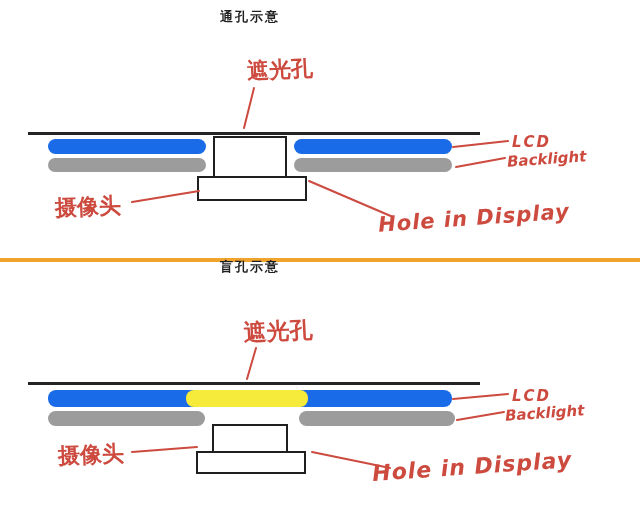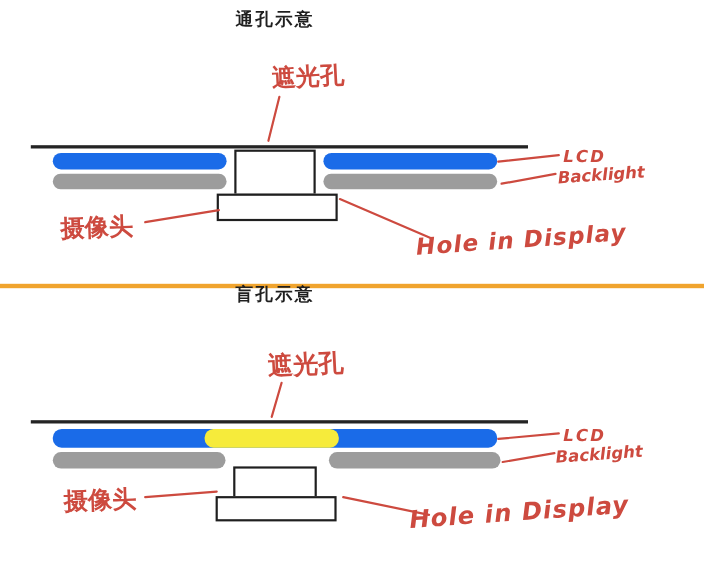--- a/index.html
+++ b/index.html
@@ -3,21 +3,21 @@
 <meta charset="utf-8">
 <style>
   html,body{margin:0;padding:0;background:#ffffff;}
   .canvas{
     position:relative;width:640px;height:521px;background:#ffffff;overflow:hidden;
     font-family:"Liberation Sans", sans-serif;
   }
   svg.lines{position:absolute;left:0;top:0;z-index:2;pointer-events:none;}
   .panel-title{
     position:absolute;left:0;width:500px;text-align:center;margin:0;
-    font-size:16px;font-weight:700;color:#1f1f1f;letter-spacing:2px;z-index:3;
+    font-size:13px;font-weight:700;color:#1f1f1f;letter-spacing:2px;z-index:3;
   }
   .hand{
     position:absolute;color:#CD4A3F;font-weight:700;z-index:3;
     font-family:"DejaVu Sans", sans-serif;
   }
   .shade{width:120px;text-align:center;font-size:22px;transform:rotate(-3deg);}
   .lcd-tag{font-size:15px;font-style:italic;letter-spacing:2px;text-align:center;}
   .bl-tag{font-size:15px;font-style:italic;transform:rotate(-4deg);}
   .cam-tag{font-size:22px;transform:rotate(-2deg);}
   .hole-tag{font-size:21px;font-style:italic;transform:rotate(-4deg);letter-spacing:1px;}

